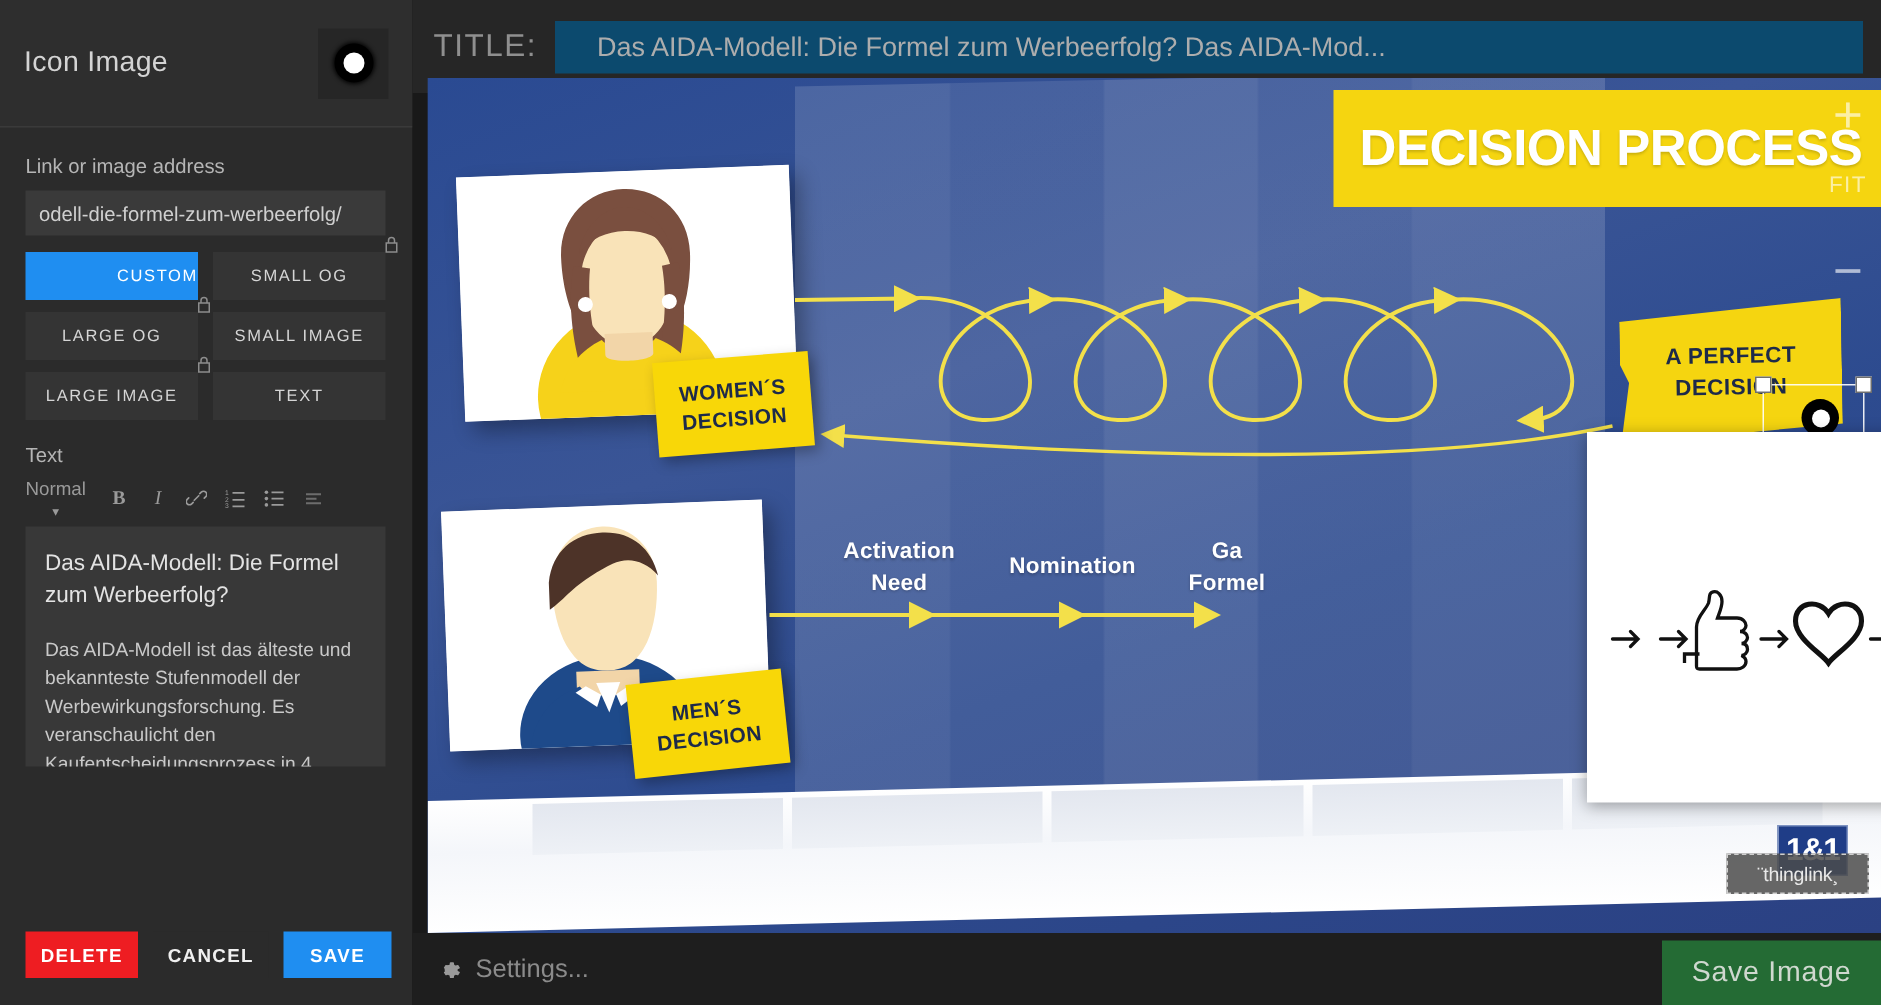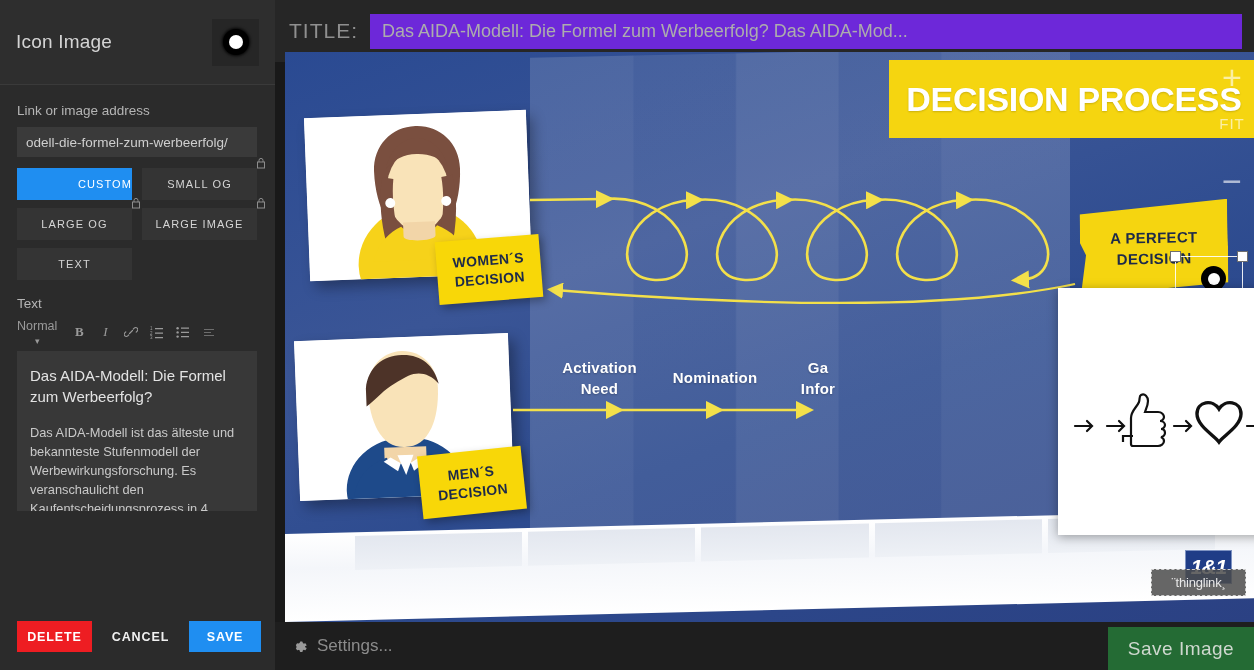--- a/index.html
+++ b/index.html
@@ -132,22 +132,22 @@
     flex: 1; position: relative; background: #191919; height: 670px;
   }
   .titlebar {
     height: 62px; background: #262626;
     display: flex; align-items: center; padding: 0 12px 0 14px;
   }
   .title-label {
     color: #8f8f8f; font-size: 21px; letter-spacing: 1px; margin-right: 12px;
   }
   .title-input {
-    flex: 1; height: 35px; background: #6d28d9; border: none; outline: none;
-    color: #adadad; font-size: 18px; padding: 0 12px;
+    flex: 1; height: 35px; background: #0c4a6e; border: none; outline: none;
+    color: #adadad; font-size: 18px; padding: 0 28px;
     font-family: "Liberation Sans", sans-serif;
   }
 
   .stage {
     position: absolute; left: 10px; top: 52px;
     width: 969px; height: 570px;
     overflow: hidden;
   }
   .canvas {
     position: absolute; inset: 0;
@@ -239,21 +239,20 @@
   .wm {
     position:absolute; right: 8px; bottom: 10px; width: 95px; height: 62px;
   }
   .wm-1and1 {
     position:absolute; right: 14px; top: 0;
     width: 47px; height: 34px; background:#1f3d87;
     color:#fff; font-weight:bold; font-size: 21px;
     display:flex; align-items:center; justify-content:center;
     letter-spacing:-1px;
     border:1px solid #7e93c2;
-    font-style:italic;
   }
   .wm-thinglink {
     position:absolute; left: 0; bottom: 16px;
     width: 95px; height: 27px;
     background: rgba(75,75,75,.85);
     border: 1px dashed #cfcfcf;
     color:#e9e9e9; font-size: 13px;
     display:flex; align-items:center; justify-content:center;
     letter-spacing: -.2px;
   }
@@ -361,20 +360,23 @@
           </span>
         </button>
         <button class="type-btn">
           <span>LARGE OG</span>
           <span class="lock">
             <svg width="10" height="12" viewBox="0 0 10 12">
                 <path d="M3 5V3.4a2 2 0 0 1 4 0V5" fill="none" stroke="#8d8d8d" stroke-width="1"></path>
                 <rect x="1.5" y="5" width="7" height="6" fill="none" stroke="#8d8d8d" stroke-width="1"></rect>
               </svg>
           </span>
+        </button>
+        <button class="type-btn">
+          <span>SMALL IMAGE</span>
         </button>
         <button class="type-btn">
           <span>LARGE IMAGE</span>
           <span class="lock">
             <svg width="10" height="12" viewBox="0 0 10 12">
                 <path d="M3 5V3.4a2 2 0 0 1 4 0V5" fill="none" stroke="#8d8d8d" stroke-width="1"></path>
                 <rect x="1.5" y="5" width="7" height="6" fill="none" stroke="#8d8d8d" stroke-width="1"></rect>
               </svg>
           </span>
         </button>
@@ -530,21 +532,21 @@
 
         <div class="stage-label lbl-1">
           <div>Activation</div>
           <div>Need</div>
         </div>
         <div class="stage-label lbl-2">
           <div>Nomination</div>
         </div>
         <div class="stage-label lbl-3">
           <div>Ga</div>
-          <div>Infor</div>
+          <div>Formel</div>
         </div>
 
         <div class="floor"></div>
         <div class="floor-blocks">
           <i></i>
             <i></i>
             <i></i>
             <i></i>
             <i></i>
         </div>

